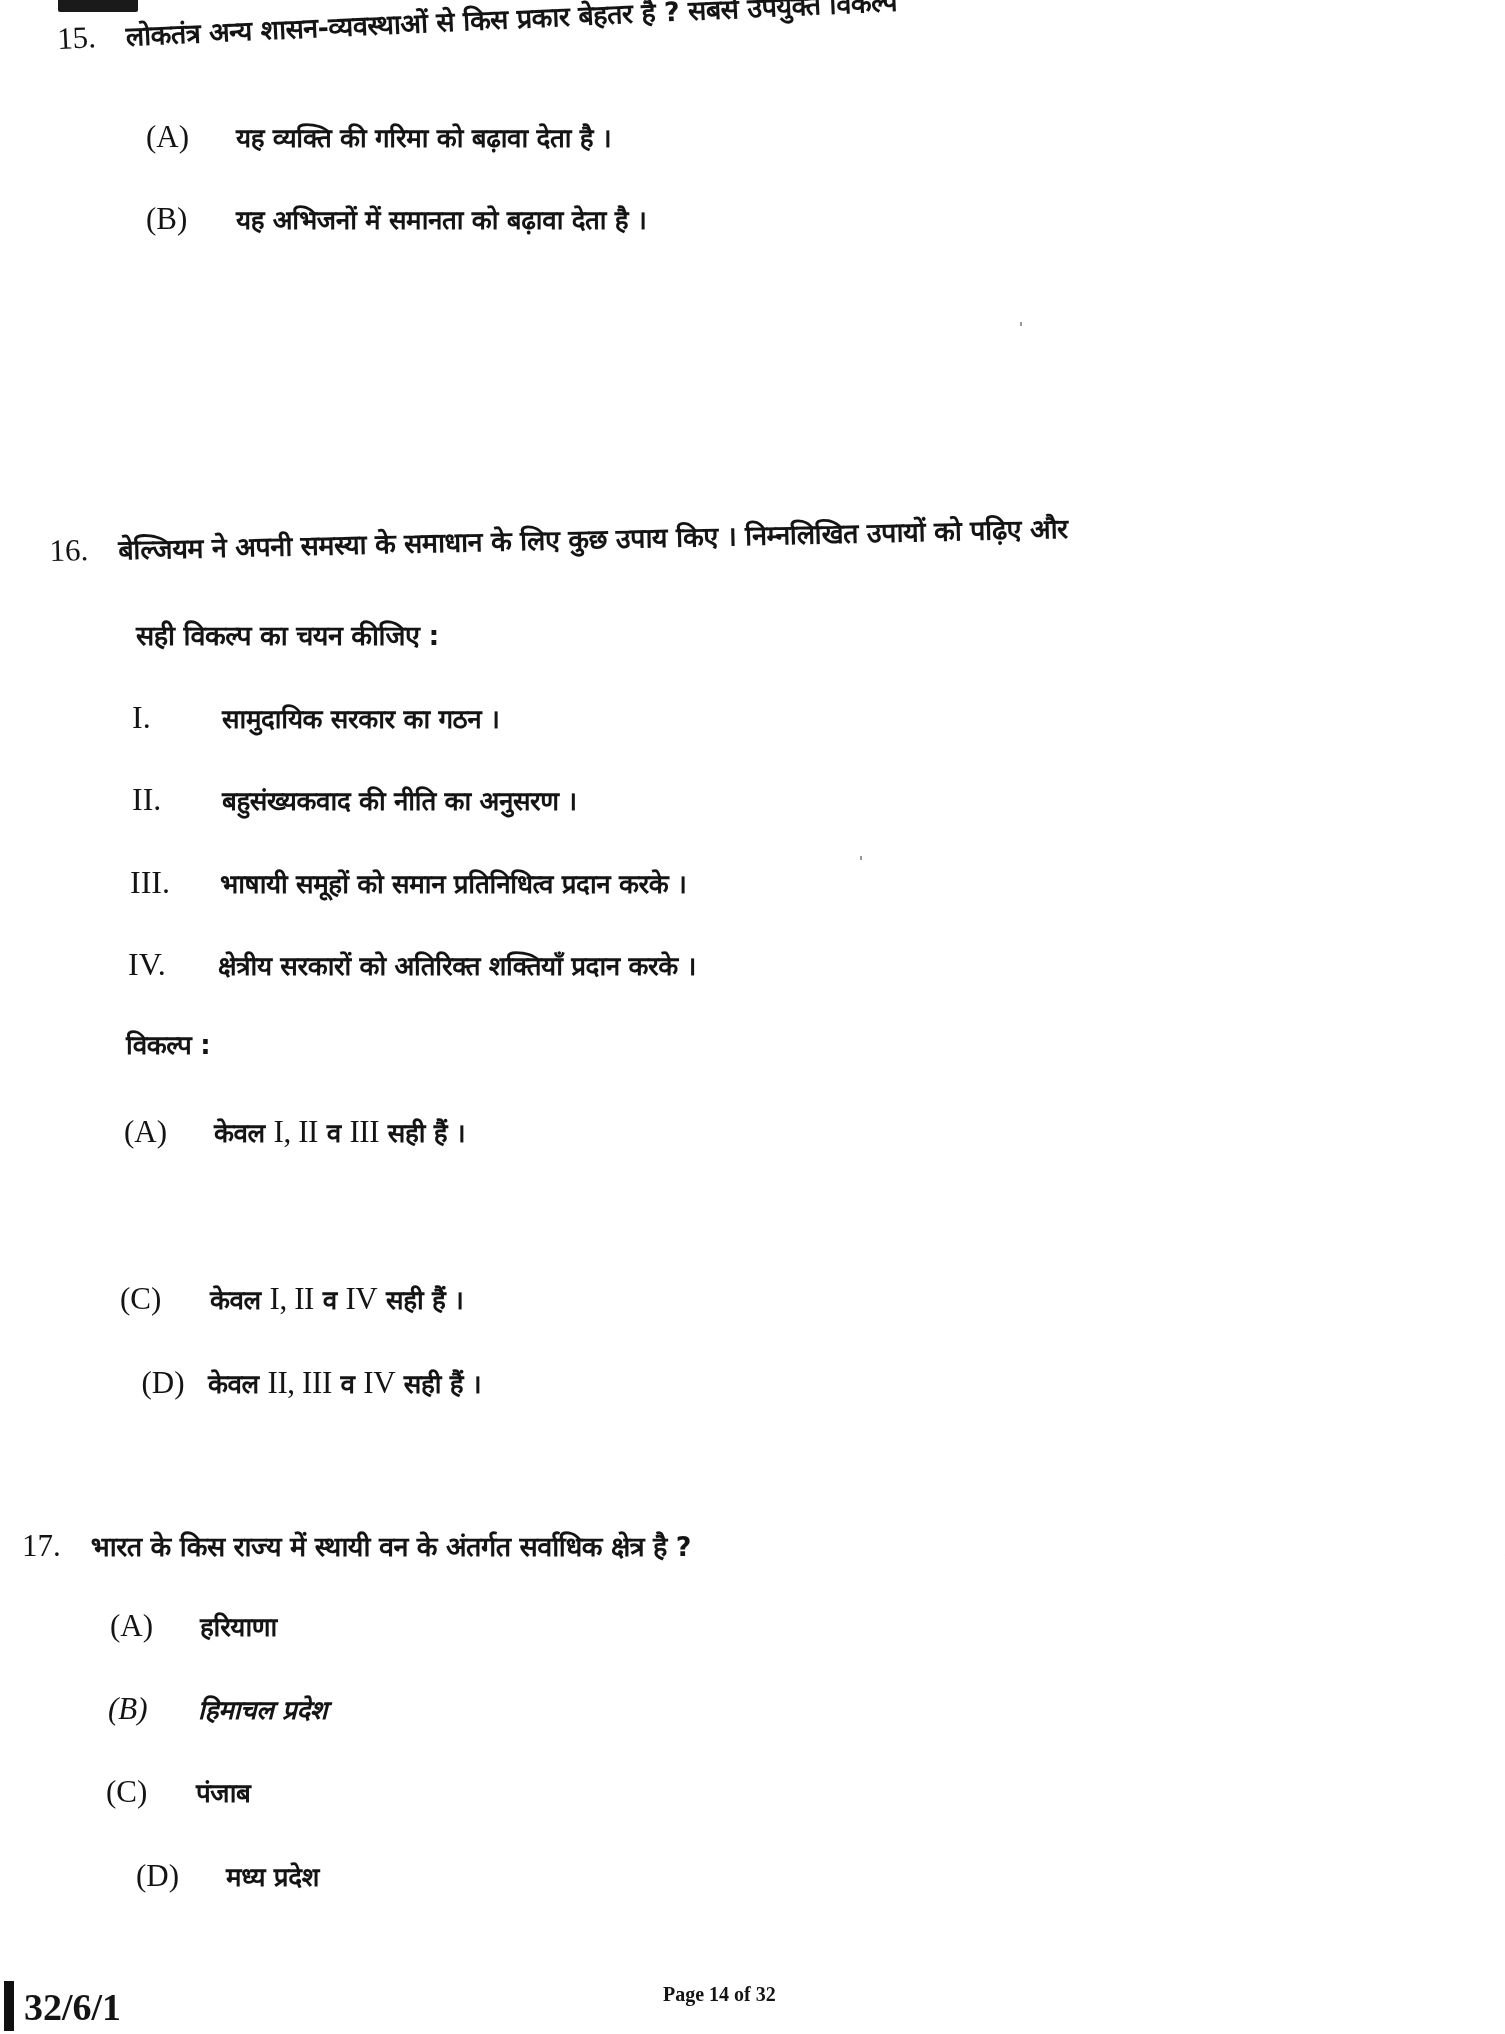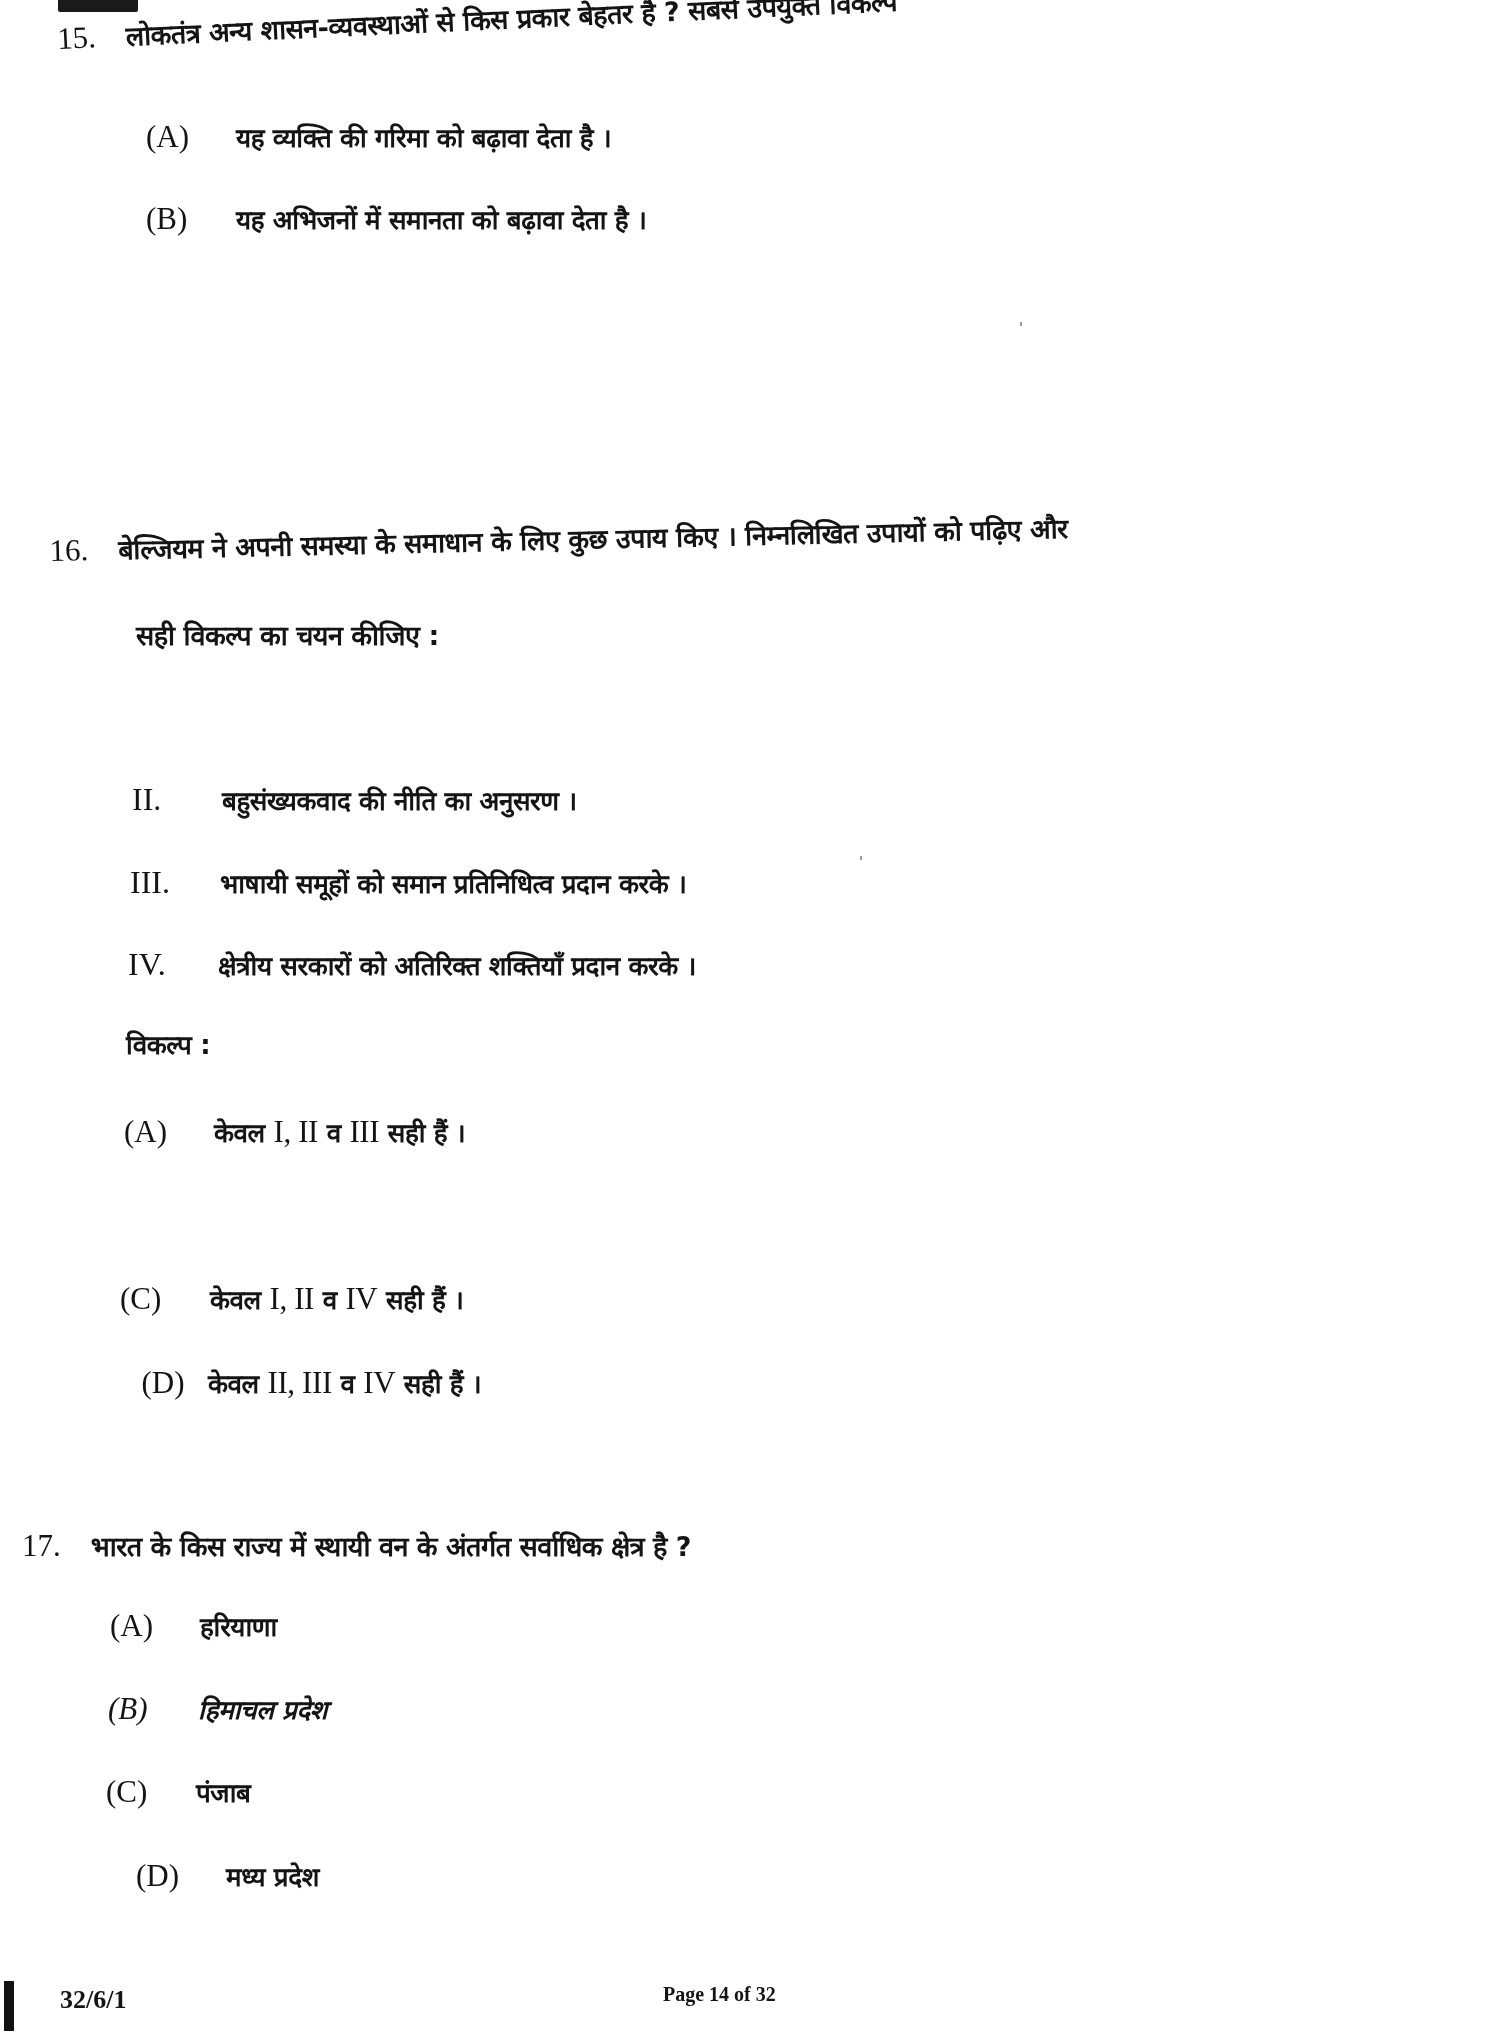--- a/index.html
+++ b/index.html
@@ -101,22 +101,21 @@
       width: 10px;
       height: 50px;
       background: #111;
     }
     .footer-code {
       position: absolute;
       left: 24px;
       top: 1985px;
       font-family: "Liberation Serif", "DejaVu Serif", serif;
       font-weight: bold;
-      font-size: 26px;
-      margin-left: 36px;
+      font-size: 38px;
     }
     .footer-page {
       position: absolute;
       left: 663px;
       top: 1983px;
       font-family: "Liberation Serif", "DejaVu Serif", serif;
       font-weight: bold;
       font-size: 20px;
     }
     .speck {
@@ -143,20 +142,23 @@
     <span class="opt-label">(B)</span><span class="opt-text">यह अभिजनों में समानता को बढ़ावा देता है ।</span>
   </div>
 
   <div class="q-line tilt-16" style="left:50px; top:532px;">
     <span class="q-num">16.</span><span class="q-text">बेल्जियम ने अपनी समस्या के समाधान के लिए कुछ उपाय किए । निम्नलिखित उपायों को पढ़िए और</span>
   </div>
   <div class="q-line" style="left:136px; top:617px;">
     <span class="q-text">सही विकल्प का चयन कीजिए :</span>
   </div>
 
+  <div class="opt" style="left:132px; top:698px;">
+    <span class="stmt-label">I.</span><span class="opt-text">सामुदायिक सरकार का गठन ।</span>
+  </div>
   <div class="opt" style="left:132px; top:780px;">
     <span class="stmt-label">II.</span><span class="opt-text">बहुसंख्यकवाद की नीति का अनुसरण ।</span>
   </div>
   <div class="opt" style="left:130px; top:863px;">
     <span class="stmt-label">III.</span><span class="opt-text">भाषायी समूहों को समान प्रतिनिधित्व प्रदान करके ।</span>
   </div>
   <div class="opt" style="left:128px; top:945px;">
     <span class="stmt-label">IV.</span><span class="opt-text">क्षेत्रीय सरकारों को अतिरिक्त शक्तियाँ प्रदान करके ।</span>
   </div>
 

